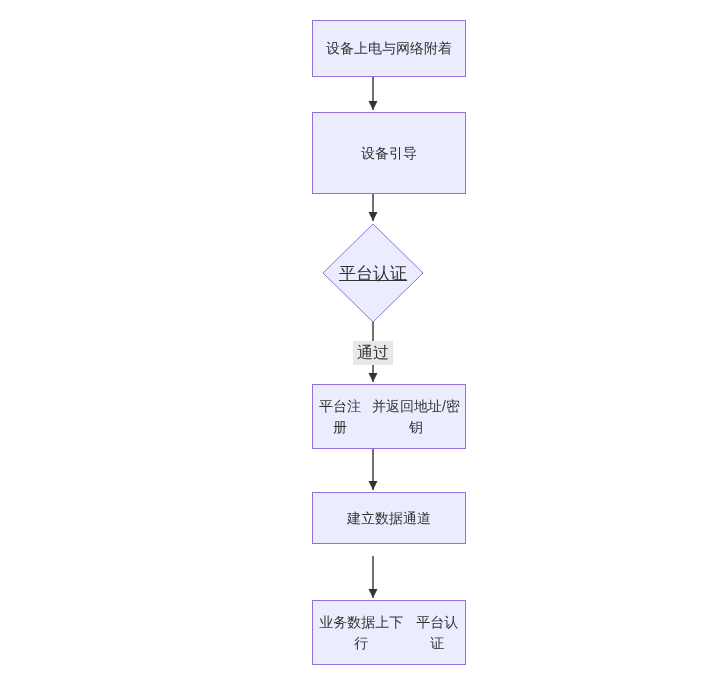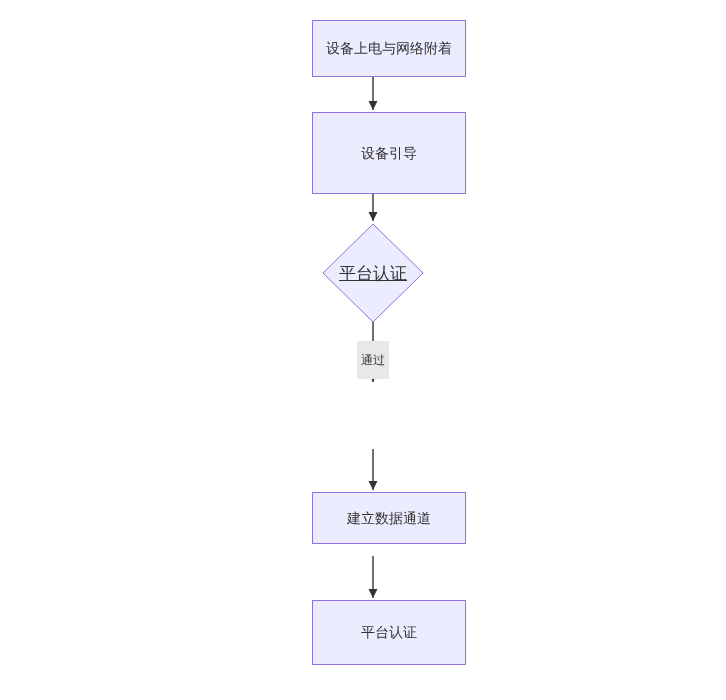--- a/index.html
+++ b/index.html
@@ -64,23 +64,23 @@
     color:var(--text);
     font-size:17px;
     text-decoration:underline;
   }
   .edge-label{
     position:absolute;
     left:373px;top:341px;
     transform:translateX(-50%);
     background:var(--edge-label-bg);
     color:var(--text);
-    font-size:12px;
+    font-size:16px;
     line-height:18px;
-    padding:10px 4px;
+    padding:3px 4px;
     white-space:nowrap;
   }
 </style>
 </head>
 <body>
 
 <div class="canvas">
 
   <svg class="edges" viewBox="0 0 726 700" xmlns="http://www.w3.org/2000/svg">
     <defs>
@@ -105,22 +105,27 @@
 
   <svg class="diamond-shape" viewBox="0 0 102 100" xmlns="http://www.w3.org/2000/svg">
     <polygon points="51,1 101,50 51,99 1,50" style="fill:var(--node-fill);stroke:var(--node-border);stroke-width:1;"></polygon>
   </svg>
   <div class="diamond-label">
     <span>平台认证</span>
   </div>
 
   <div class="edge-label">通过</div>
 
+  <div class="node node-3">
+    <span>平台注册</span>
+    <span>并返回地址/密钥</span>
+  </div>
 
   <div class="node node-4">
     <span>建立数据通道</span>
   </div>
 
   <div class="node node-5">
+    <span>业务数据上下行</span>
     <span>平台认证</span>
   </div>
 
 </div>
 
 </body></html>

